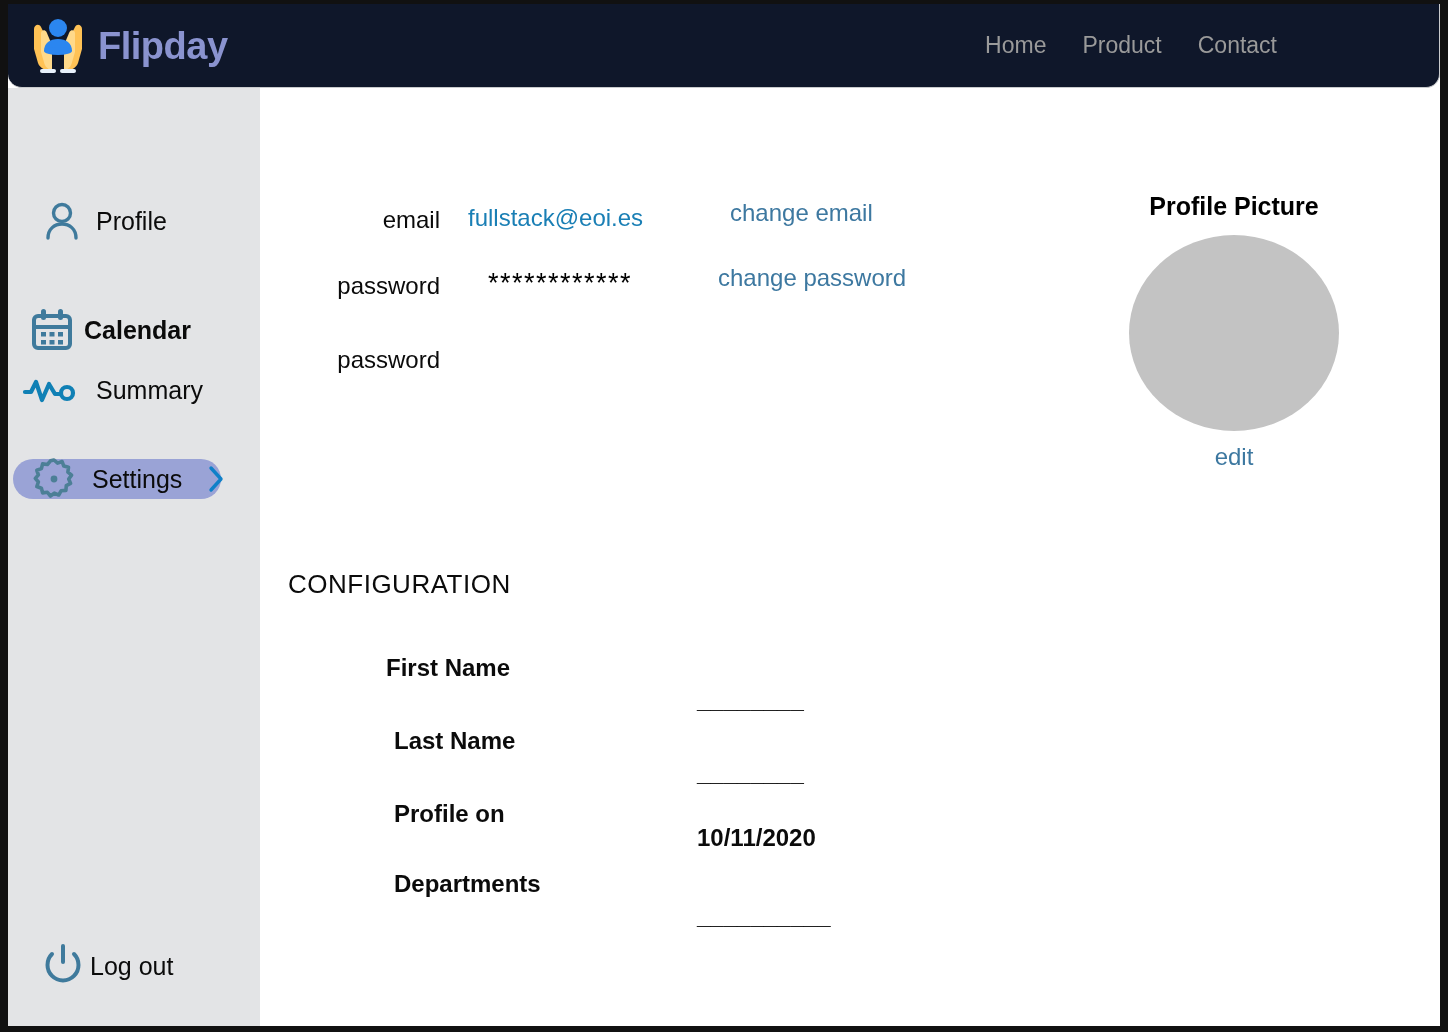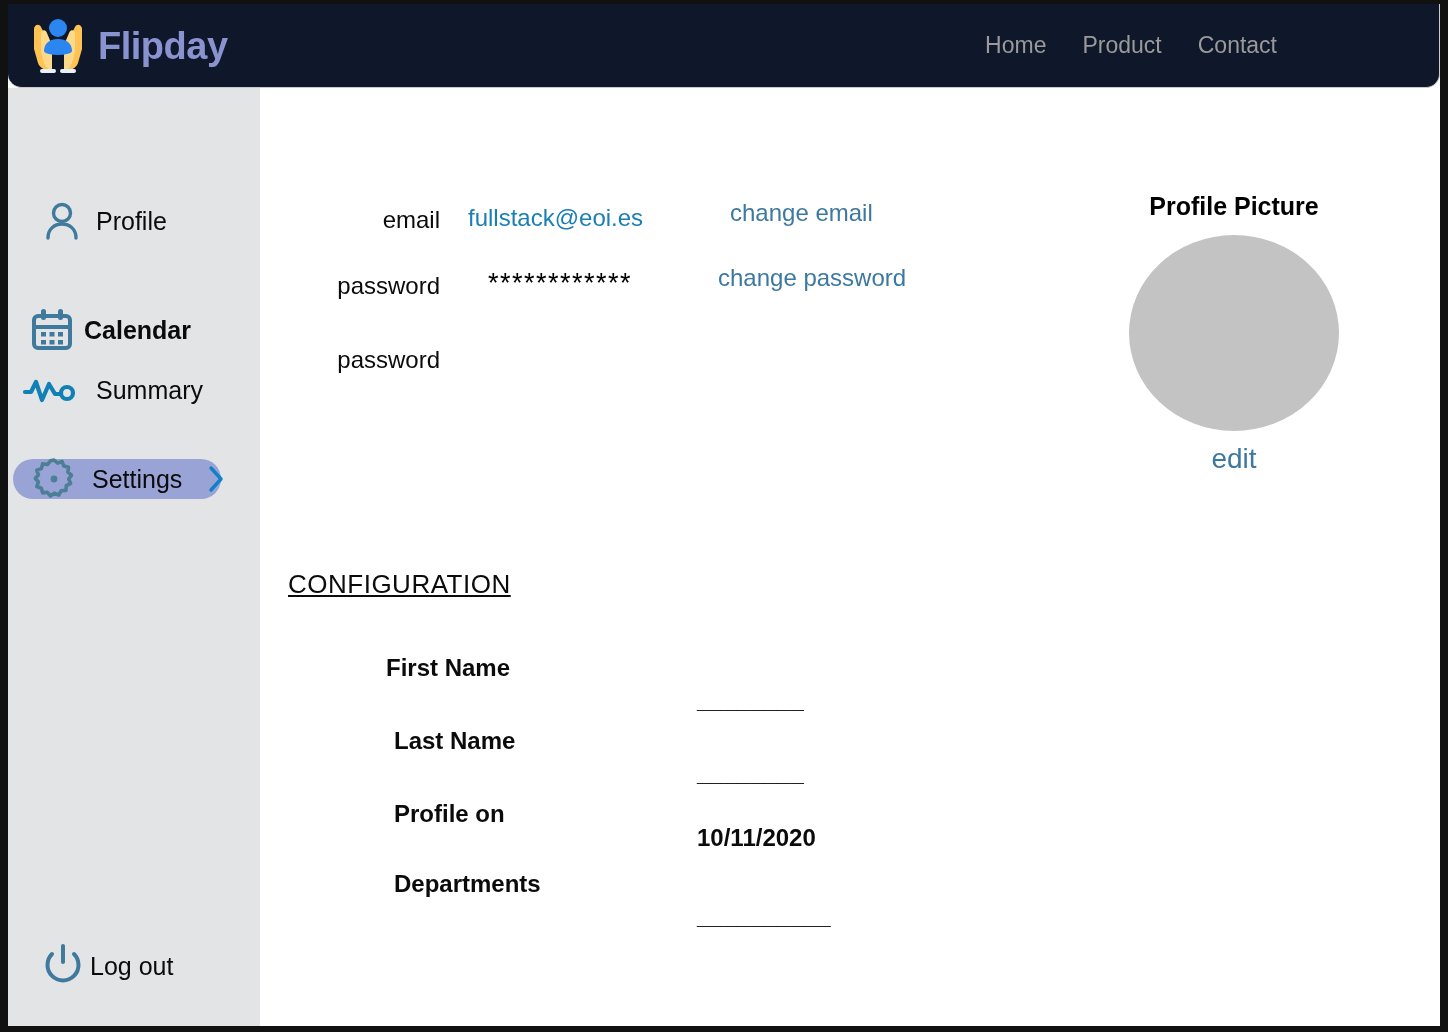--- a/index.html
+++ b/index.html
@@ -208,37 +208,36 @@
   #pp-circle {
     width: 210px;
     height: 196px;
     border-radius: 50%;
     background: #c3c3c3;
     margin: 0 auto;
     cursor: pointer;
   }
 
   #pp-edit {
-    font-size: 28px;
+    font-size: 24px;
     color: #3d78a0;
     margin-top: 12px;
     cursor: pointer;
     display: inline-block;
   }
 
   
   #config-title {
     position: absolute;
     left: 28px;
     top: 473px;
     font-size: 26px;
     color: #0b0b0b;
     letter-spacing: 0.5px;
     white-space: nowrap;
-    text-decoration: underline;
   }
 
   .cfg-label {
     position: absolute;
     font-size: 24px;
     font-weight: bold;
     color: #0b0b0b;
     white-space: nowrap;
   }
 

